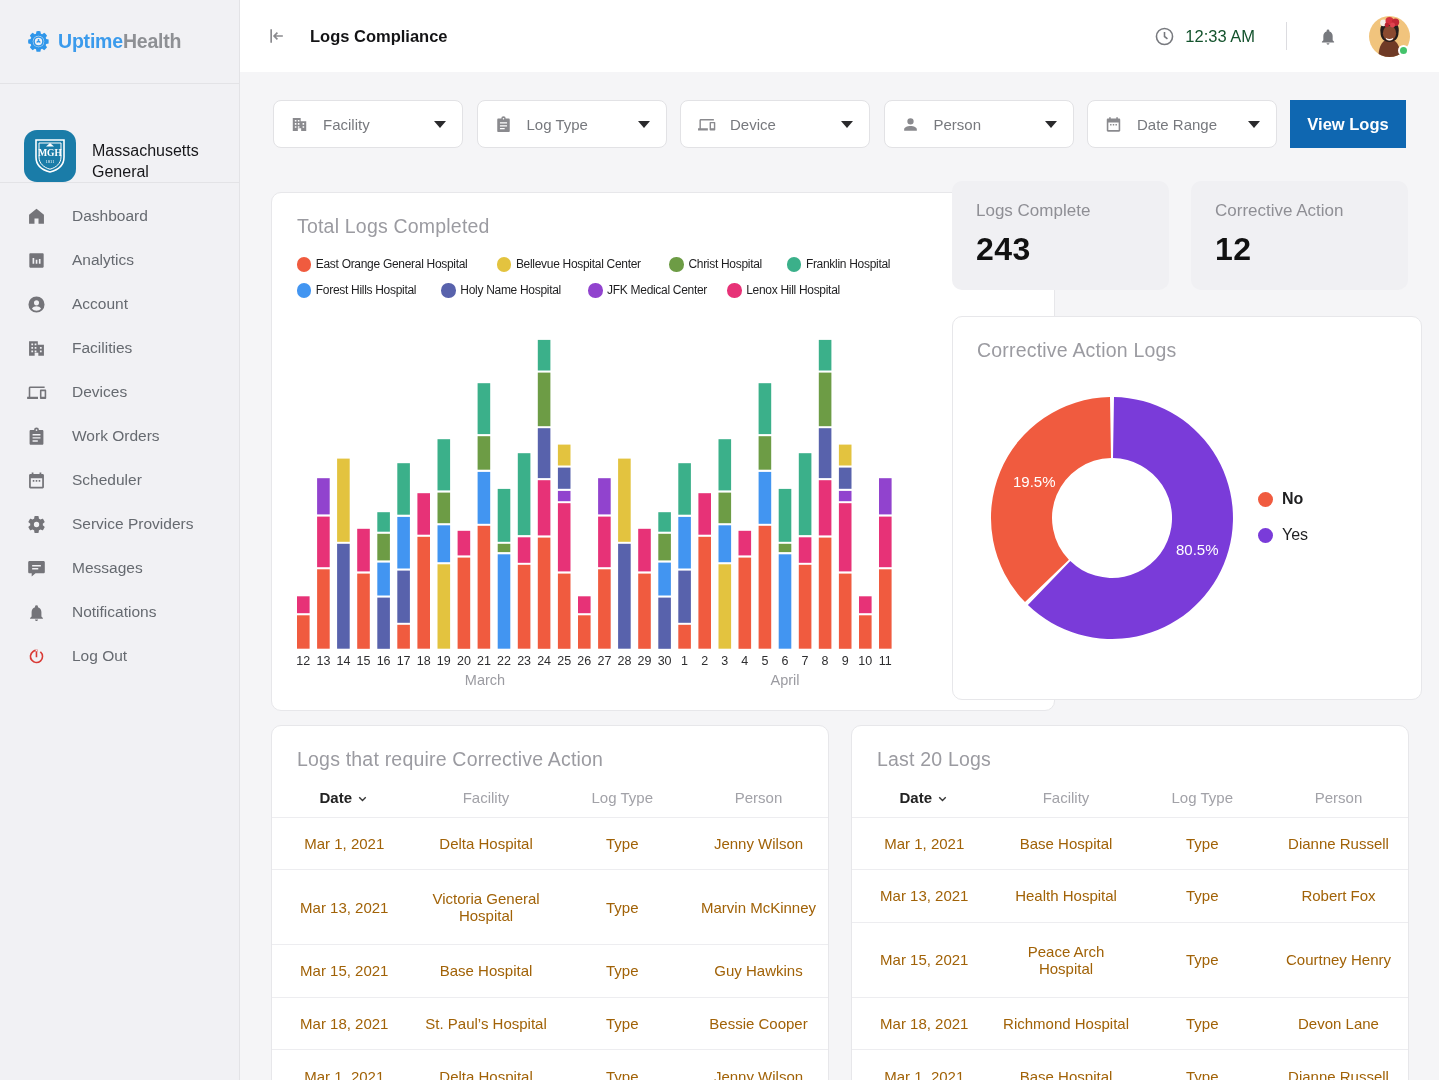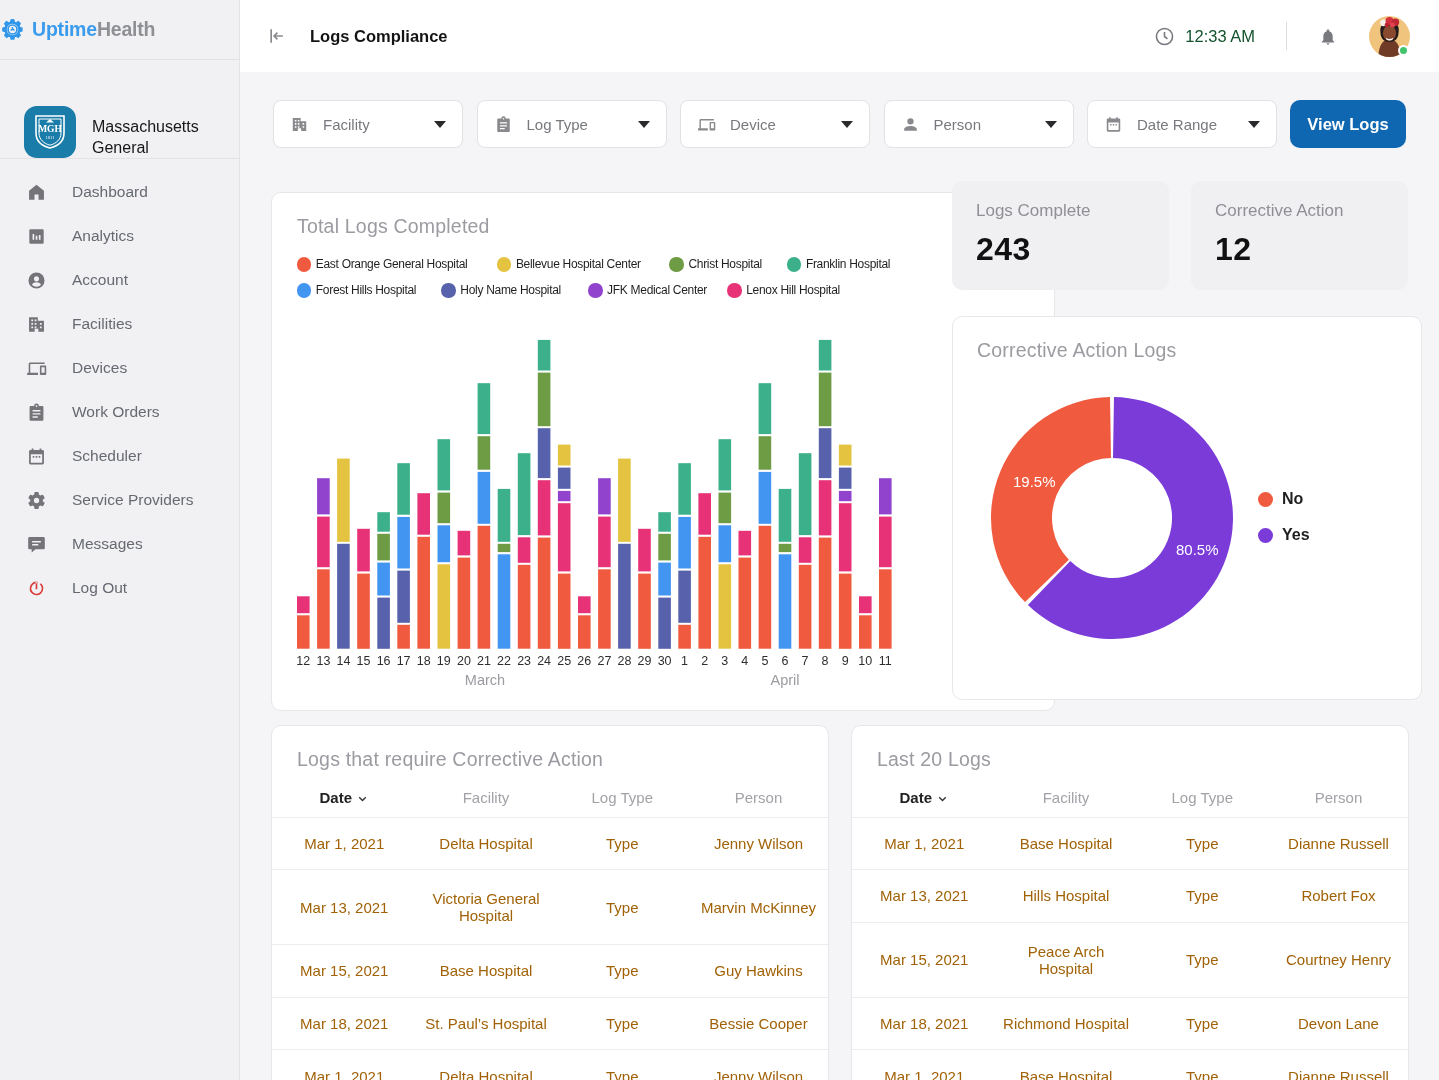--- a/index.html
+++ b/index.html
@@ -1,17 +1,17 @@
 <!DOCTYPE html>
 <html><head><meta charset="utf-8"><title>Logs Compliance</title>
 <style>
 *{margin:0;padding:0;box-sizing:border-box}
 html,body{width:1439px;height:1080px;overflow:hidden;font-family:"Liberation Sans",sans-serif;background:#f5f5f7;color:#1c1c1e;-webkit-font-smoothing:antialiased}
 .sidebar{position:fixed;left:0;top:0;width:240px;height:1080px;background:#f1f1f4;border-right:1px solid #e3e3e6;z-index:5}
-.sb-logo{height:60px;display:flex;align-items:center;border-bottom:1px solid #e3e3e6}
+.sb-logo{height:84px;display:flex;align-items:center;padding-left:26px;border-bottom:1px solid #e3e3e6}
 .sb-logo .t{font-size:19.5px;font-weight:bold;color:#3b9bec;letter-spacing:-.2px;margin-left:7px}
 .sb-logo .t span{color:#8e9094}
 .sb-fac{height:99px;display:flex;align-items:flex-end;padding-left:24px;border-bottom:1px solid #e3e3e6}
 .mgh{width:52px;height:52px;border-radius:13px;background:#1a7ca8;flex:none;display:flex;align-items:center;justify-content:center}
 .sb-fac .n{margin-left:16px;font-size:16px;line-height:21px;color:#17171a;font-weight:500}
 .menu{padding-top:11px}
 .mi{height:44px;display:flex;align-items:center;padding-left:26px;color:#666a70;font-size:15.5px}
 .mi svg{width:21px;height:21px;margin-right:25px;flex:none}
 .mi .chev{margin-left:auto;margin-right:24px}
 .topbar{position:fixed;left:240px;top:0;width:1199px;height:72px;background:#fff;z-index:4;display:flex;align-items:center}
@@ -104,20 +104,26 @@
         </svg>
         <span>Service Providers</span>
       </div>
 <div class="mi">
         <svg viewBox="0 0 24 24" fill="#747479">
           <path d="M20 3.5H4c-.8 0-1.5.7-1.5 1.5v11c0 .8.7 1.5 1.5 1.5h2.5V21l4.4-3.5H20c.8 0 1.5-.7 1.5-1.5V5c0-.8-.7-1.5-1.5-1.5ZM7 8h10v1.6H7Zm7 5H7v-1.6h7Z"></path>
         </svg>
         <span>Messages</span>
       </div>
 <div class="mi">
+        <svg viewBox="0 0 24 24" fill="#747479">
+          <path d="M12 21.8c.95 0 1.73-.78 1.73-1.73h-3.46c0 .95.78 1.73 1.73 1.73Zm5.6-5.2v-5.2c0-2.66-1.42-4.89-3.9-5.48v-.59a1.7 1.7 0 1 0-3.4 0v.59c-2.49.59-3.9 2.81-3.9 5.48v5.2l-1.73 1.73v.87h14.66v-.87Z"></path>
+        </svg>
+        <span>Notifications</span>
+      </div>
+<div class="mi">
         <svg viewBox="0 0 24 24" fill="#d93a35">
           <path d="M11 3h2v10h-2Zm6.56 2.44-1.45 1.45A6.5 6.5 0 1 1 12 5.5a6.6 6.6 0 0 1 1.5.18V3.62A8.5 8.5 0 1 0 20.5 12a8.46 8.46 0 0 0-2.94-6.56Z" fill="#d93a35" transform="scale(.92) translate(1,1)"></path>
         </svg>
         <span>Log Out</span>
       </div>
 </div>
   </div>
 <div class="topbar">
 <svg width="20" height="20" viewBox="0 0 24 24" style="margin-left:27px" fill="none" stroke="#8a8a8e" stroke-width="2">
       <path d="M5 4v16M19 12H8.5M12.5 8 8.5 12l4 4" fill="none"></path>
@@ -187,21 +193,21 @@
       <span>Person</span>
       <div class="car"></div>
     </div>
     <div class="drop" style="left:847px">
       <svg viewBox="0 0 24 24" fill="#8a8a8e">
         <path d="M19 4.5h-1.5v-1.7h-2v1.7h-7v-1.7h-2v1.7H5c-.8 0-1.5.7-1.5 1.5v13.5c0 .8.7 1.5 1.5 1.5h14c.8 0 1.5-.7 1.5-1.5V6c0-.8-.7-1.5-1.5-1.5Zm-.5 14.5h-13V9.5h13Zm-10.8-5.7h1.8v-1.8H7.7Zm3.4 0h1.8v-1.8h-1.8Zm3.4 0h1.8v-1.8h-1.8Z"></path>
       </svg>
       <span>Date Range</span>
       <div class="car"></div>
     </div>
-    <div style="position:absolute;left:1050px;top:28px;width:116px;height:48px;background:#0f67b1;border-radius:10px;color:#fff;font-size:16.5px;font-weight:bold;display:flex;align-items:center;justify-content:center">View Logs</div>
+    <div style="position:absolute;left:1050px;top:28px;width:116px;height:48px;background:#0f67b1;border-radius:0;color:#fff;font-size:16.5px;font-weight:bold;display:flex;align-items:center;justify-content:center">View Logs</div>
     <div class="card" style="left:31px;top:120px;width:784px;height:519px">
 <div class="ctitle" style="position:absolute;left:25px;top:22px">Total Logs Completed</div>
 <div class="leg" style="position:absolute;left:24.8px;top:64px"><i style="background:#f05b3f"></i>East Orange General Hospital</div>
       <div class="leg" style="position:absolute;left:224.9px;top:64px"><i style="background:#e3c33f"></i>Bellevue Hospital Center</div>
       <div class="leg" style="position:absolute;left:397.4px;top:64px"><i style="background:#6d9c45"></i>Christ Hospital</div>
       <div class="leg" style="position:absolute;left:514.9px;top:64px"><i style="background:#3bb08a"></i>Franklin Hospital</div>
 <div class="leg" style="position:absolute;left:24.8px;top:90px"><i style="background:#4295f1"></i>Forest Hills Hospital</div>
       <div class="leg" style="position:absolute;left:169.3px;top:90px"><i style="background:#5862ac"></i>Holy Name Hospital</div>
       <div class="leg" style="position:absolute;left:316.1px;top:90px"><i style="background:#9143ce"></i>JFK Medical Center</div>
       <div class="leg" style="position:absolute;left:455.2px;top:90px"><i style="background:#e73277"></i>Lenox Hill Hospital</div>
@@ -345,21 +351,21 @@
     </div>
     <div class="card" style="left:712px;top:244px;width:470px;height:384px">
 <div class="ctitle" style="position:absolute;left:24px;top:22px">Corrective Action Logs</div>
 <svg style="position:absolute;left:0;top:0" width="454" height="382" viewBox="0 0 454 382">
 <path d="M161.0 80.0 A121 121 0 1 1 74.9 288.0 L117.3 244.1 A60 60 0 1 0 160.0 141.0 Z" fill="#7a3bd9"></path>
 <path d="M72.0 285.1 A121 121 0 0 1 157.0 80.0 L158.0 141.0 A60 60 0 0 0 115.9 242.7 Z" fill="#f05b3f"></path>
 <text x="60" y="170" font-size="15" fill="#fff" font-family="Liberation Sans">19.5%</text>
 <text x="223" y="238" font-size="15" fill="#fff" font-family="Liberation Sans">80.5%</text>
 </svg>
 <div class="leg" style="position:absolute;left:305px;top:173px;font-size:16px;font-weight:bold;letter-spacing:0"><i style="background:#f05b3f;width:15px;height:15px;margin-right:9px"></i>No</div>
-<div class="leg" style="position:absolute;left:305px;top:209px;font-size:16px;font-weight:bold;letter-spacing:0"><i style="background:#7a3bd9;width:15px;height:15px;margin-right:9px"></i>Yes</div>
+<div class="leg" style="position:absolute;left:305px;top:209px;font-size:16px;font-weight:normal;letter-spacing:0"><i style="background:#7a3bd9;width:15px;height:15px;margin-right:9px"></i>Yes</div>
 </div>
     <div class="card" style="left:31px;top:653px;width:558px;height:440px">
 <div class="ctitle" style="position:absolute;left:25px;top:22px">Logs that require Corrective Action</div>
 <table style="position:absolute;left:0;top:53px;width:100%">
 <tbody>
           <tr style="height:38px">
             <th style="width:26%"><span style="color:#222;font-weight:bold;font-size:15px">Date</span><svg width="13" height="13" viewBox="0 0 24 24" fill="none" stroke="#333" stroke-width="2.6" style="vertical-align:-2px;margin-left:4px">
                 <path d="M6 9.5 12 15.5 18 9.5"></path>
               </svg></th>
             <th style="width:25%">Facility</th>
@@ -412,21 +418,21 @@
             <th style="width:25%">Person</th>
           </tr>
 <tr style="height:52.5px">
             <td style="width:26%">Mar 1, 2021</td>
             <td style="width:25%">Base Hospital</td>
             <td style="width:24%">Type</td>
             <td style="width:25%">Dianne Russell</td>
           </tr>
           <tr style="height:52.5px">
             <td style="width:26%">Mar 13, 2021</td>
-            <td style="width:25%">Hills Hospital</td>
+            <td style="width:25%">Health Hospital</td>
             <td style="width:24%">Type</td>
             <td style="width:25%">Robert Fox</td>
           </tr>
           <tr style="height:75px">
             <td style="width:26%">Mar 15, 2021</td>
             <td style="width:25%">Peace Arch<br>Hospital</td>
             <td style="width:24%">Type</td>
             <td style="width:25%">Courtney Henry</td>
           </tr>
           <tr style="height:52.5px">

